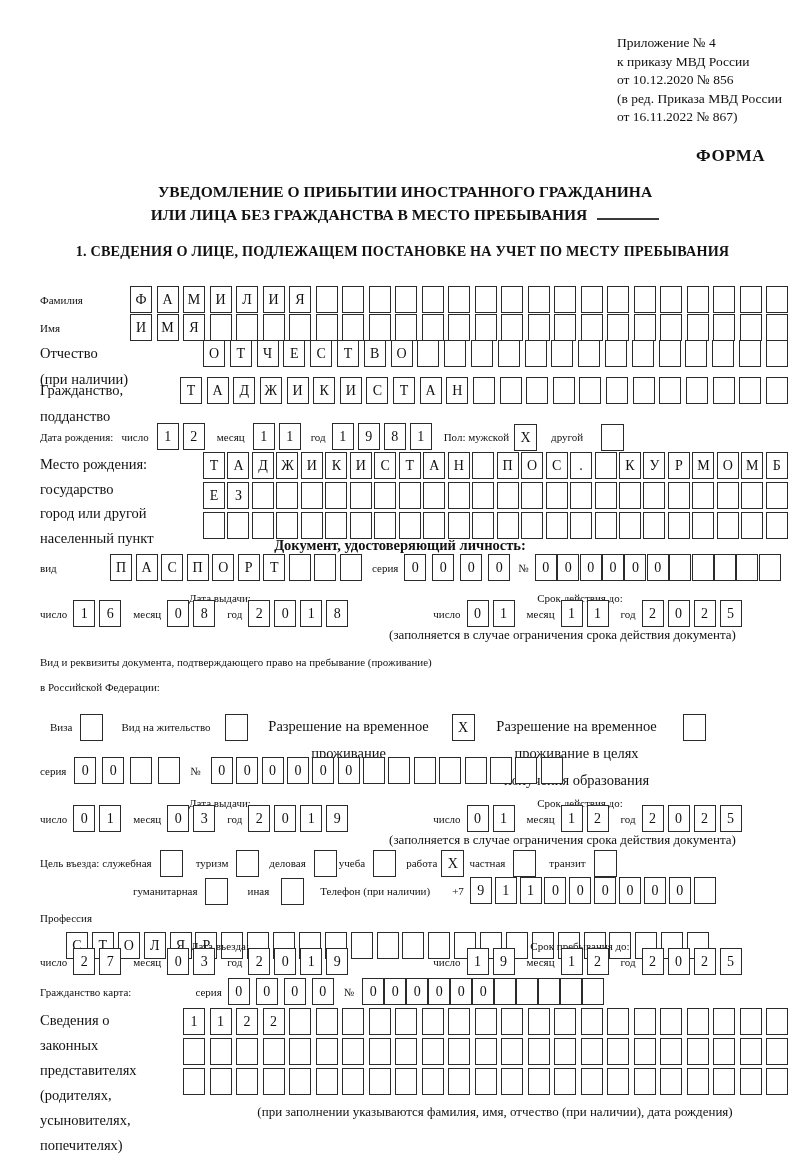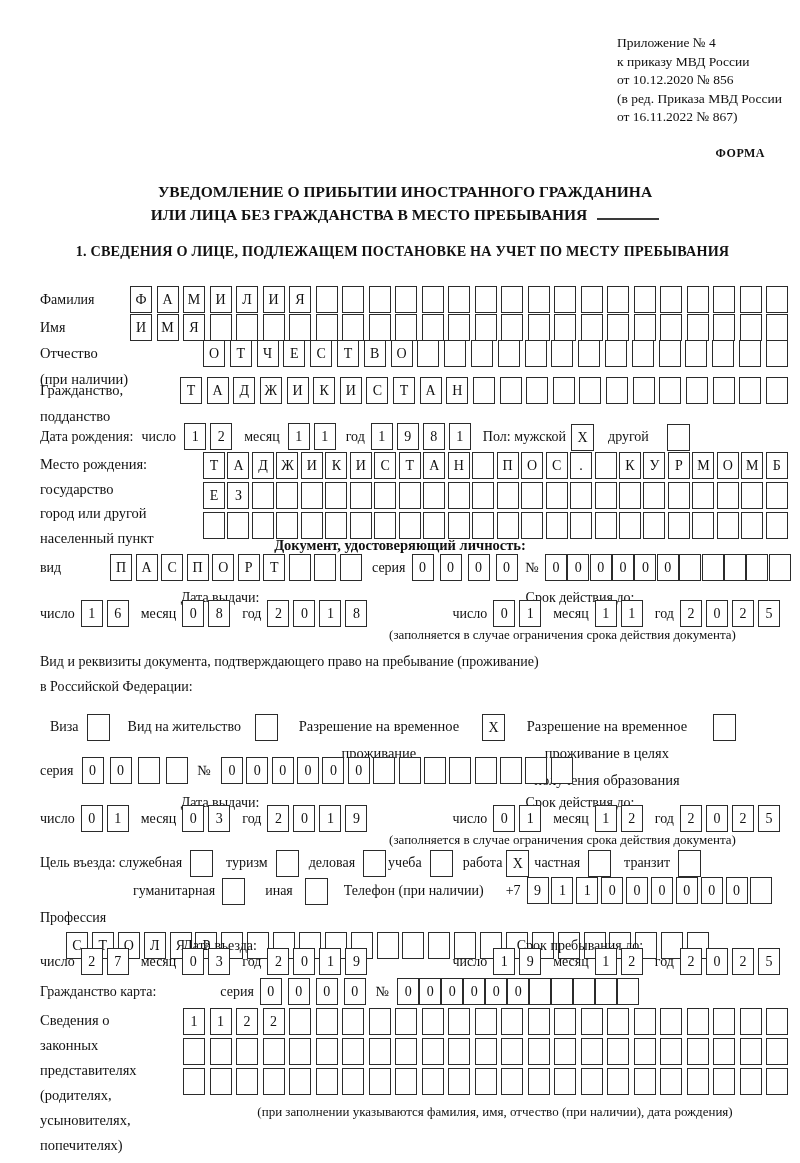--- a/index.html
+++ b/index.html
@@ -1,19 +1,19 @@
 <!DOCTYPE html>
 <html><head>
 <meta charset="utf-8">
 <style>
   html,body{margin:0;padding:0;background:#ffffff;}
   body{width:800px;height:1163px;font-family:"Liberation Serif",serif;color:#111;}
   .page{position:relative;width:800px;height:1163px;background:#fff;overflow:hidden;}
   .row{position:absolute;display:flex;align-items:flex-start;white-space:nowrap;}
-  .lbl{font-size:14px;line-height:28px;}
+  .lbl{font-size:11px;line-height:28px;}
   .small{font-size:13px;}
   .b{font-weight:bold;}
   .cells{display:flex;}
   .sb{justify-content:space-between;}
   .g4{gap:4px;}
   .g6{gap:6px;}
   .cell{width:20px;height:25px;border:1.7px solid #2b2b2b;display:flex;align-items:center;justify-content:center;
         font-size:14px;flex:none;background:#fff;}
   .cbox{width:21px;height:25px;border:1.8px solid #2b2b2b;display:flex;align-items:center;justify-content:center;
         font-size:14px;flex:none;margin-top:1px;background:#fff;}
@@ -30,21 +30,21 @@
 <div class="page">
 
   <div class="abs" style="top:34px;left:617px;width:183px;font-size:13.5px;line-height:18.6px;">
     <div>Приложение № 4</div>
     <div>к приказу МВД России</div>
     <div>от 10.12.2020 № 856</div>
     <div>(в ред. Приказа МВД России</div>
     <div>от 16.11.2022 № 867)</div>
   </div>
 
-  <div class="abs b" style="top:146px;left:560px;width:205px;text-align:right;font-size:12px;letter-spacing:0.5px;">ФОРМА</div>
+  <div class="abs b" style="top:146px;left:560px;width:205px;text-align:right;font-size:17px;letter-spacing:0.5px;">ФОРМА</div>
 
   <div class="abs ctr b" style="top:180px;left:55px;width:700px;font-size:15.5px;line-height:23px;">
     <div>УВЕДОМЛЕНИЕ О ПРИБЫТИИ ИНОСТРАННОГО ГРАЖДАНИНА</div>
     <div><span>ИЛИ ЛИЦА БЕЗ ГРАЖДАНСТВА В МЕСТО ПРЕБЫВАНИЯ</span><span class="underline-slot"></span></div>
   </div>
 
   <div class="abs ctr b" style="top:243px;left:15px;width:775px;font-size:14.2px;letter-spacing:0.2px;">1. СВЕДЕНИЯ О ЛИЦЕ, ПОДЛЕЖАЩЕМ ПОСТАНОВКЕ НА УЧЕТ ПО МЕСТУ ПРЕБЫВАНИЯ</div>
 
   <div class="row" style="top:286px;left:40px;">
     <span class="lbl" style="width:90px;">Фамилия</span>

